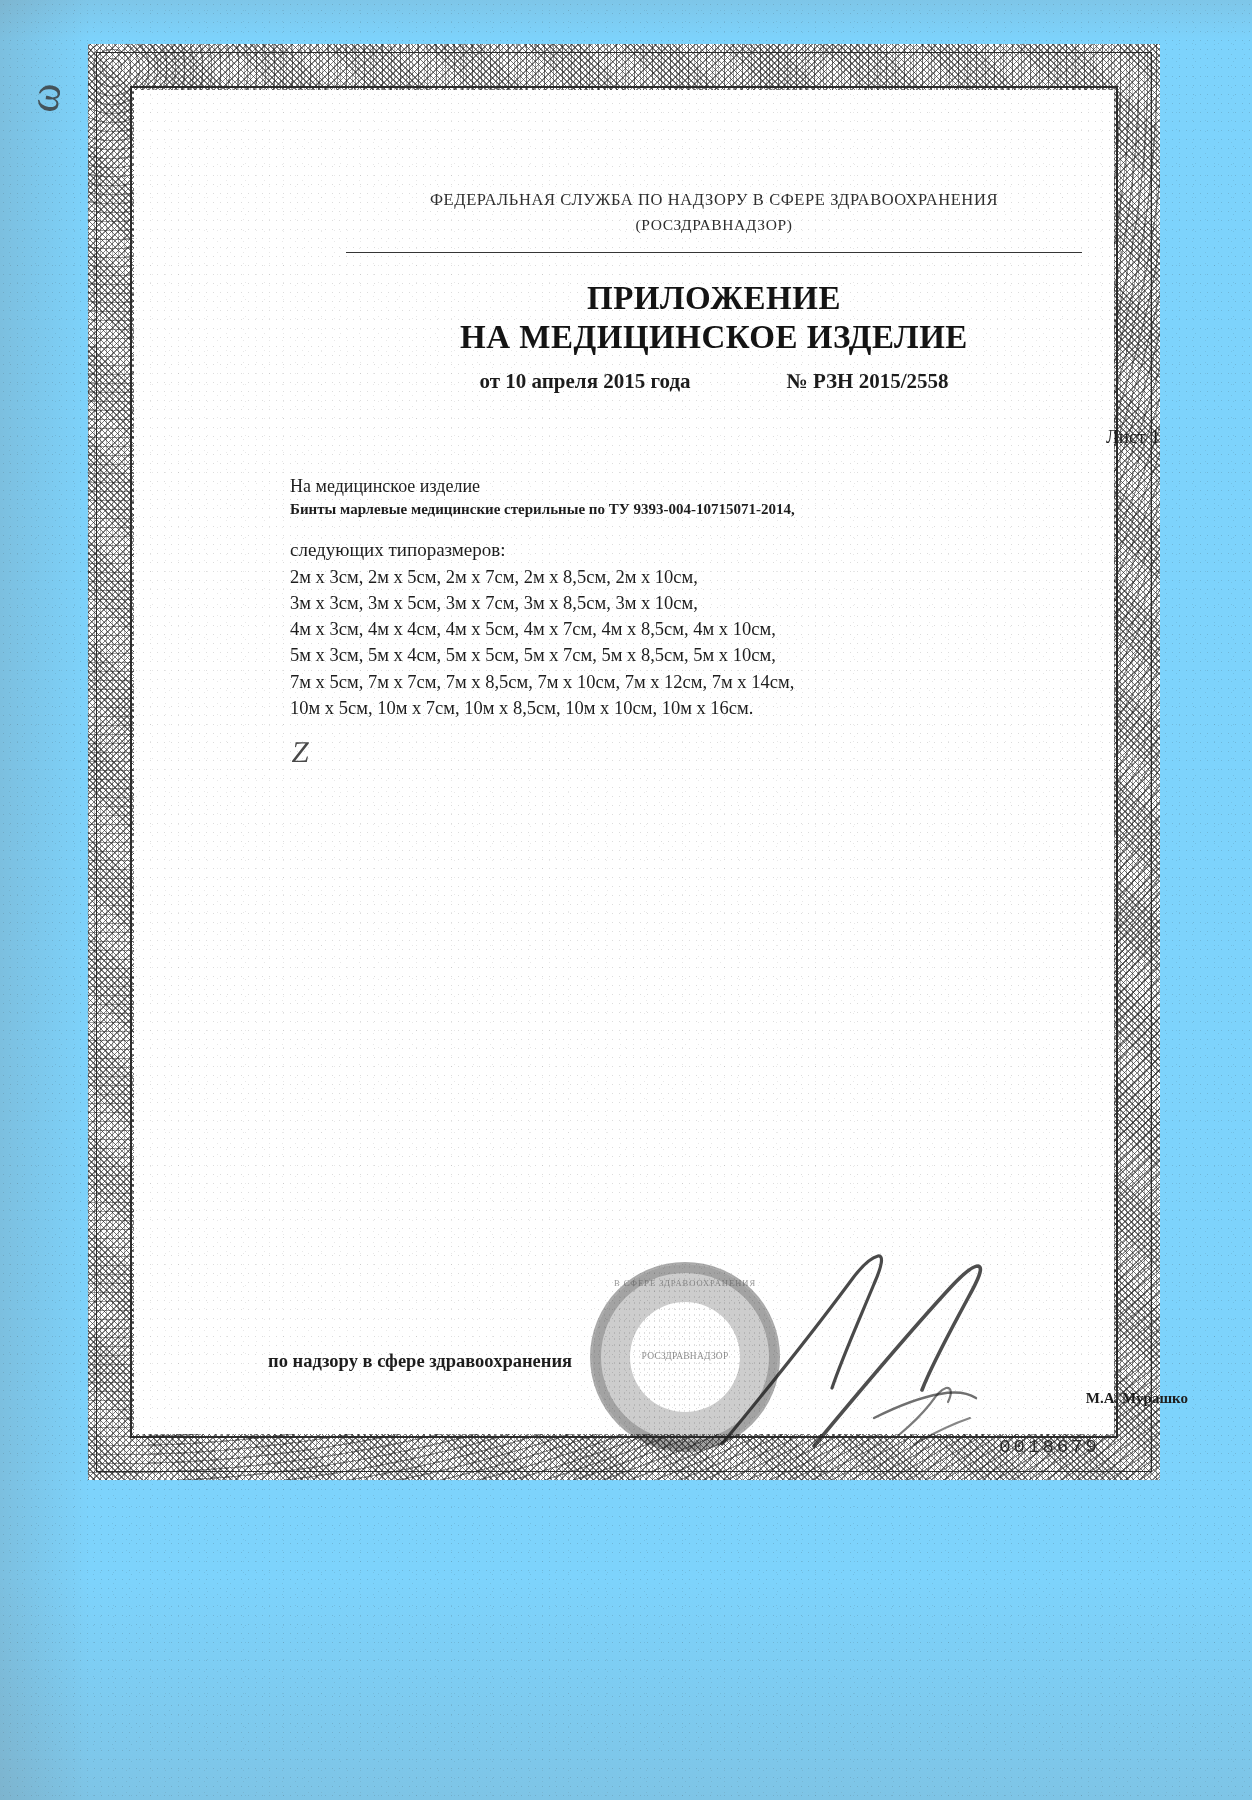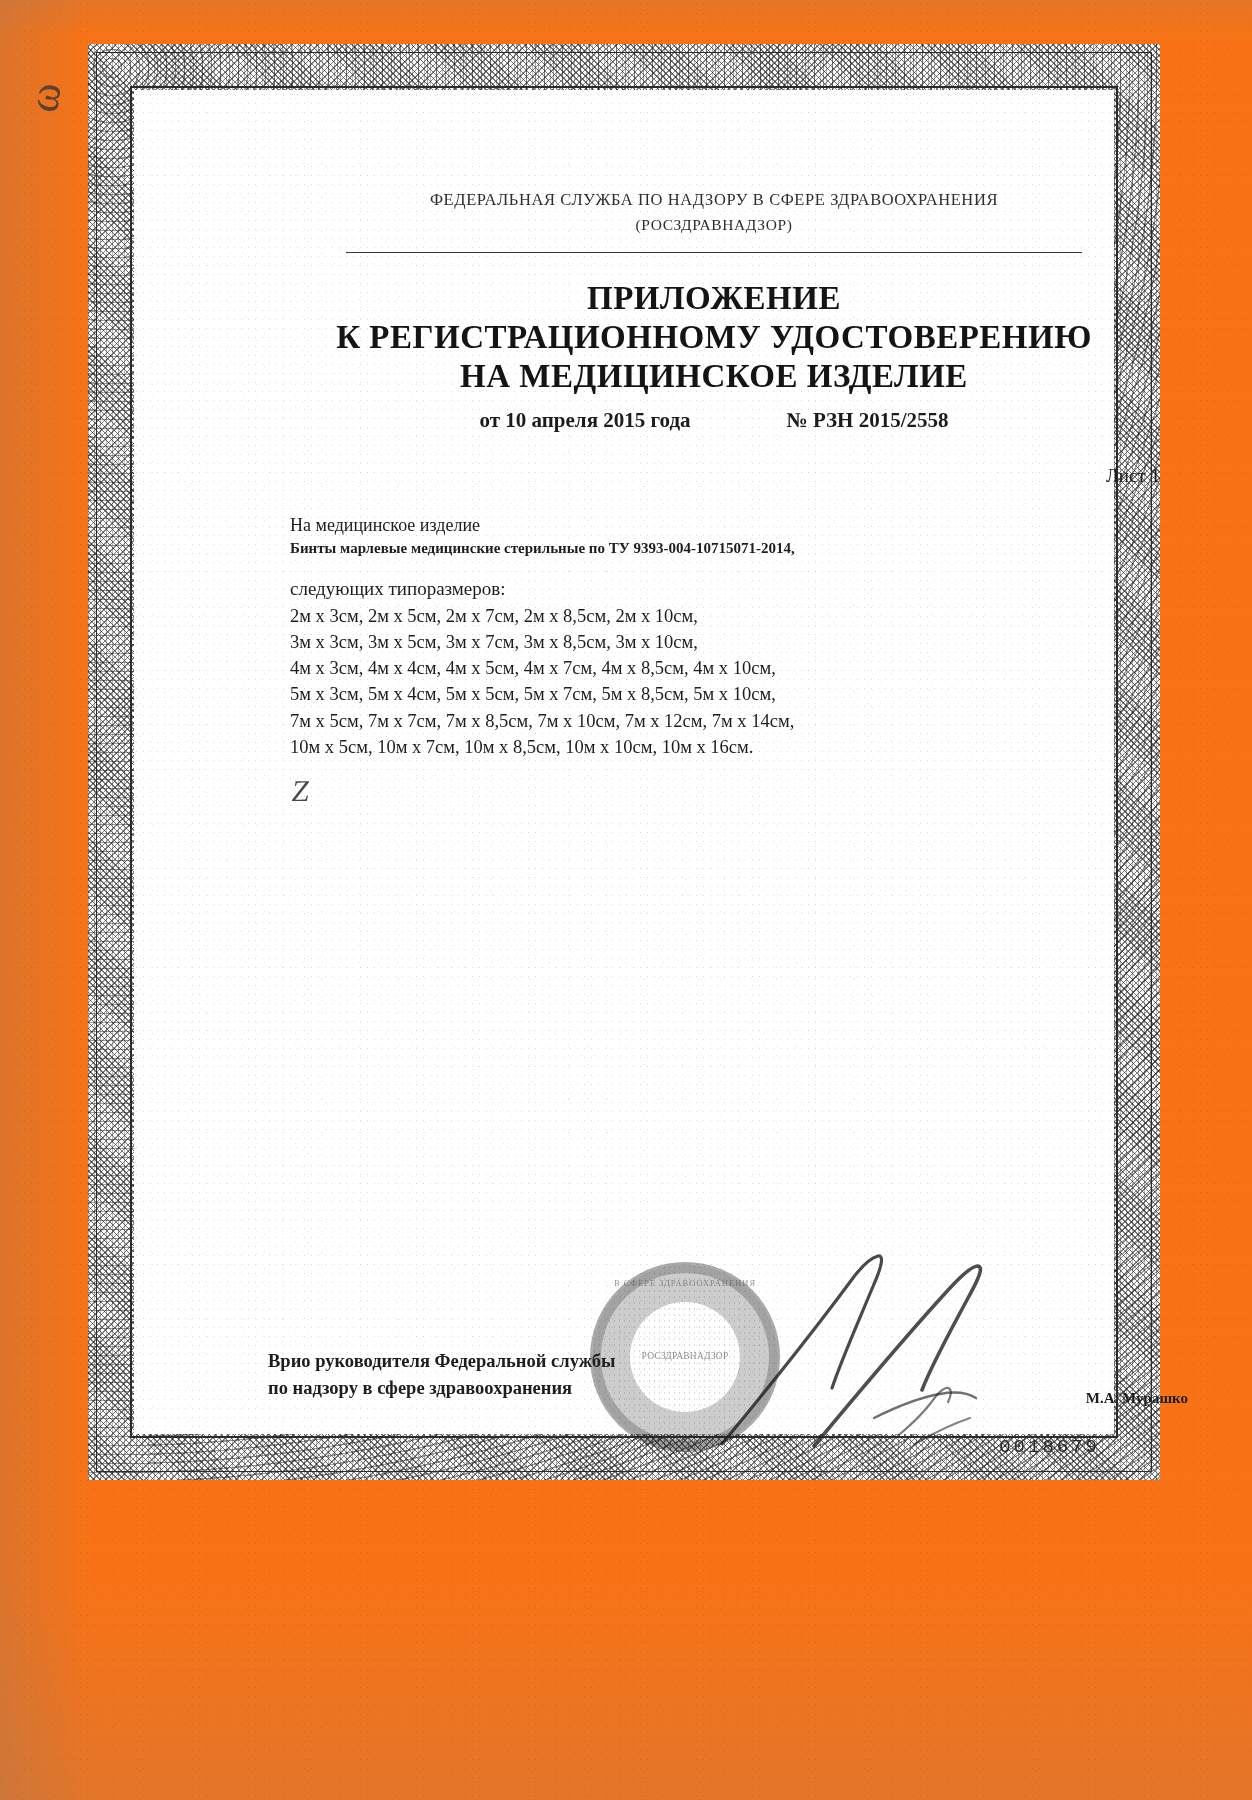--- a/index.html
+++ b/index.html
@@ -15,21 +15,21 @@
     color: #1a1a1a;
     overflow: hidden;
   }
 
   
   #scan-page {
     position: absolute;
     left: 0; top: 0;
     width: 1252px;
     height: 1800px;
-    background: #f97316;
+    background: #7dd3fc;
   }
 
   
   #scan-noise {
     position: absolute;
     left: 0; top: 0; right: 0; bottom: 0;
     pointer-events: none;
     opacity: .55;
     background-image:
       radial-gradient(rgba(40,40,40,.30) .6px, transparent .7px),
@@ -297,21 +297,20 @@
 
     <div id="content">
 
       <div class="agency-line" id="agency-main">ФЕДЕРАЛЬНАЯ СЛУЖБА ПО НАДЗОРУ В СФЕРЕ ЗДРАВООХРАНЕНИЯ</div>
       <div class="agency-line" id="agency-sub">(РОСЗДРАВНАДЗОР)</div>
 
       <div id="header-rule"></div>
 
       <div id="doc-title-block">
         <div class="doc-title-line" id="title-line-1">ПРИЛОЖЕНИЕ</div>
-        <div class="doc-title-line" id="title-line-2">К РЕГИСТРАЦИОННОМУ УДОСТОВЕРЕНИЮ</div>
         <div class="doc-title-line" id="title-line-3">НА МЕДИЦИНСКОЕ ИЗДЕЛИЕ</div>
       </div>
 
       <div id="doc-meta-row">
         <div>от  10 апреля 2015 года</div>
         <div>№  РЗН 2015/2558</div>
       </div>
 
       <div id="sheet-number">Лист  1</div>
 
@@ -339,21 +338,20 @@
 
       <svg id="signature-ink" viewBox="0 0 420 210">
         <path d="M58 196 C 96 150, 140 96, 186 34 C 196 20, 206 10, 214 8 C 220 7, 218 18, 210 36 C 196 70, 178 110, 168 140" fill="none" stroke="#222" stroke-width="3.2" stroke-linecap="round" opacity=".82"></path>
         <path d="M150 198 C 190 150, 238 92, 286 40 C 298 27, 308 18, 314 18 C 320 19, 314 32, 304 50 C 288 80, 268 116, 258 142" fill="none" stroke="#222" stroke-width="3.6" stroke-linecap="round" opacity=".8"></path>
         <path d="M210 170 C 230 160, 252 150, 276 146 C 292 143, 304 145, 312 150" fill="none" stroke="#222" stroke-width="2.4" stroke-linecap="round" opacity=".65"></path>
         <path d="M236 186 C 248 176, 258 166, 266 156 C 272 148, 276 142, 282 140 C 288 139, 288 146, 284 154" fill="none" stroke="#222" stroke-width="2.2" stroke-linecap="round" opacity=".6"></path>
         <path d="M250 196 C 268 186, 288 176, 306 170" fill="none" stroke="#222" stroke-width="2" stroke-linecap="round" opacity=".55"></path>
       </svg>
 
       <div id="signatory-role">
-        <div>Врио руководителя Федеральной службы</div>
         <div>по надзору в сфере здравоохранения</div>
       </div>
 
       <div id="signatory-name">М.А. Мурашко</div>
     </div>
 
     <div id="serial-number">0018679</div>
   </div>
 
   <div id="scan-noise"></div>

